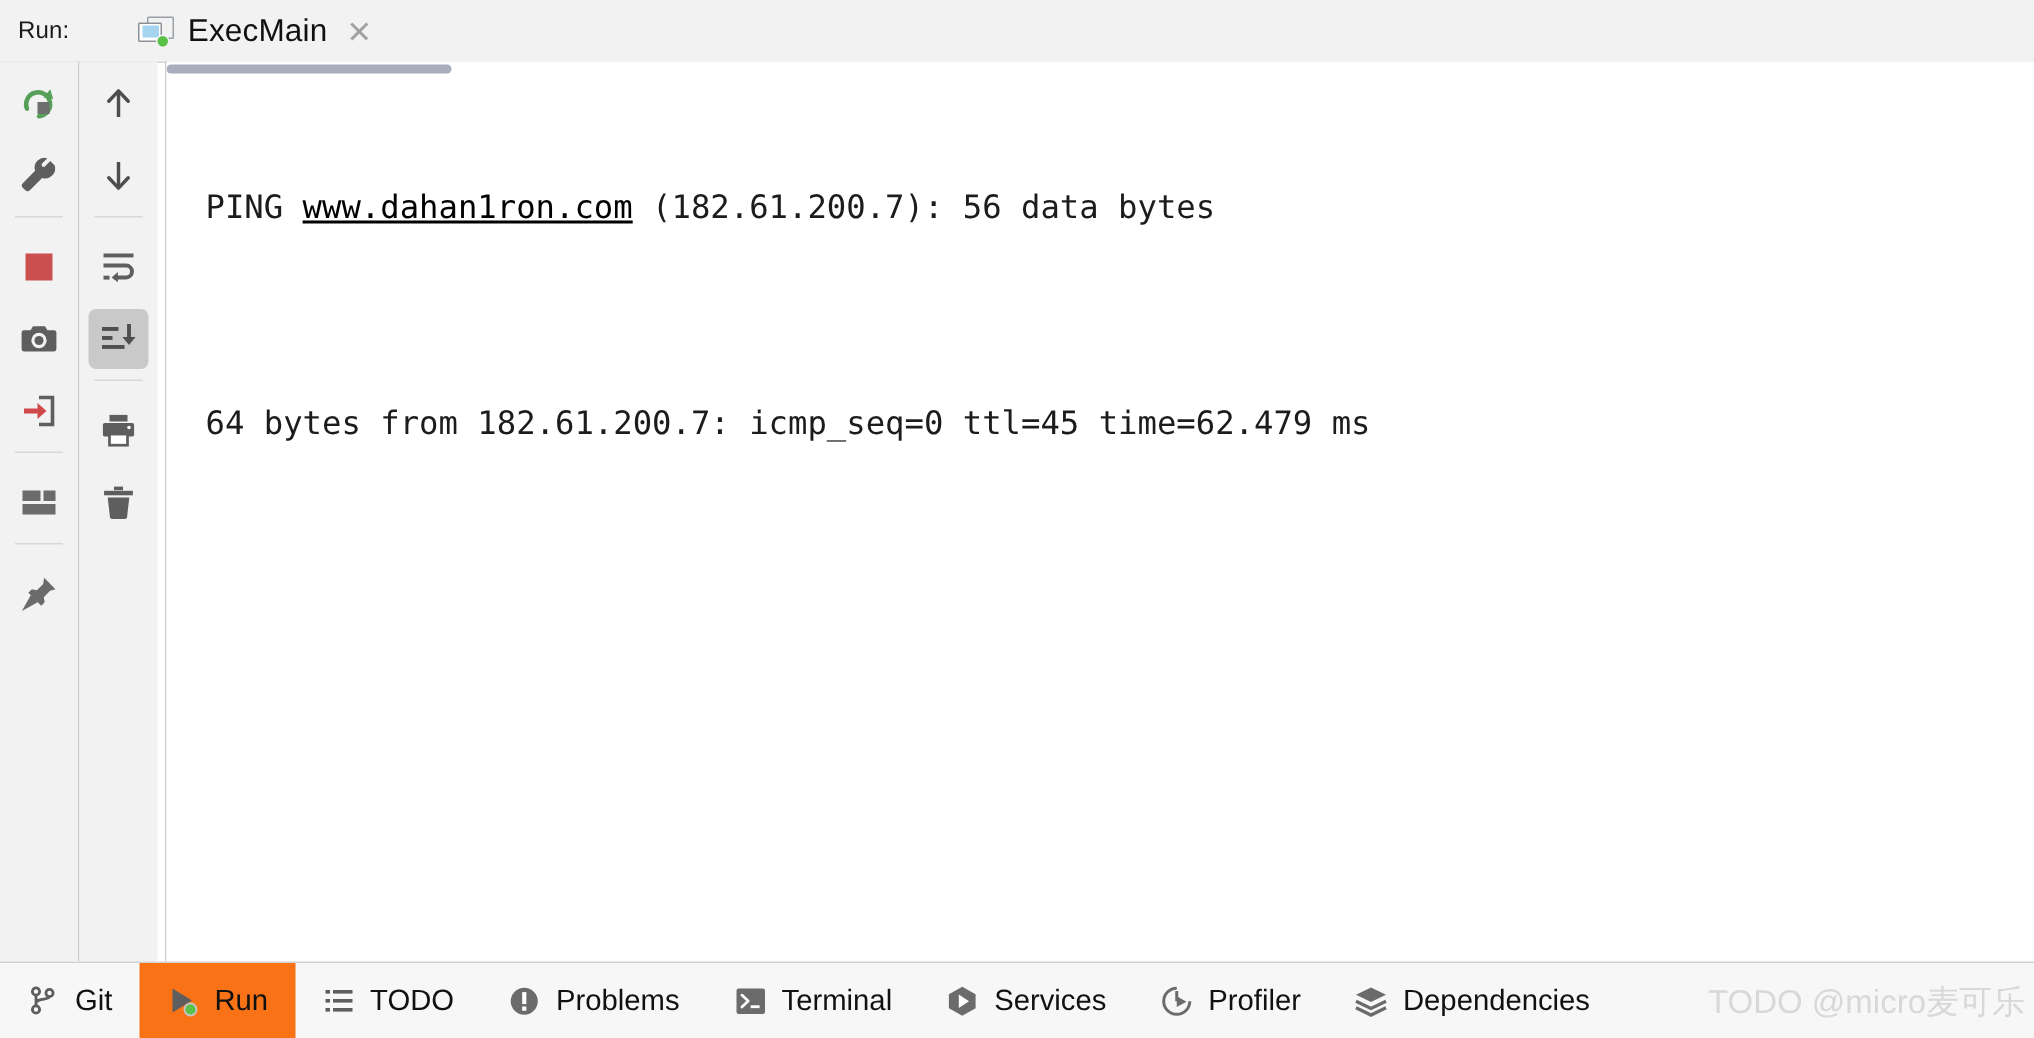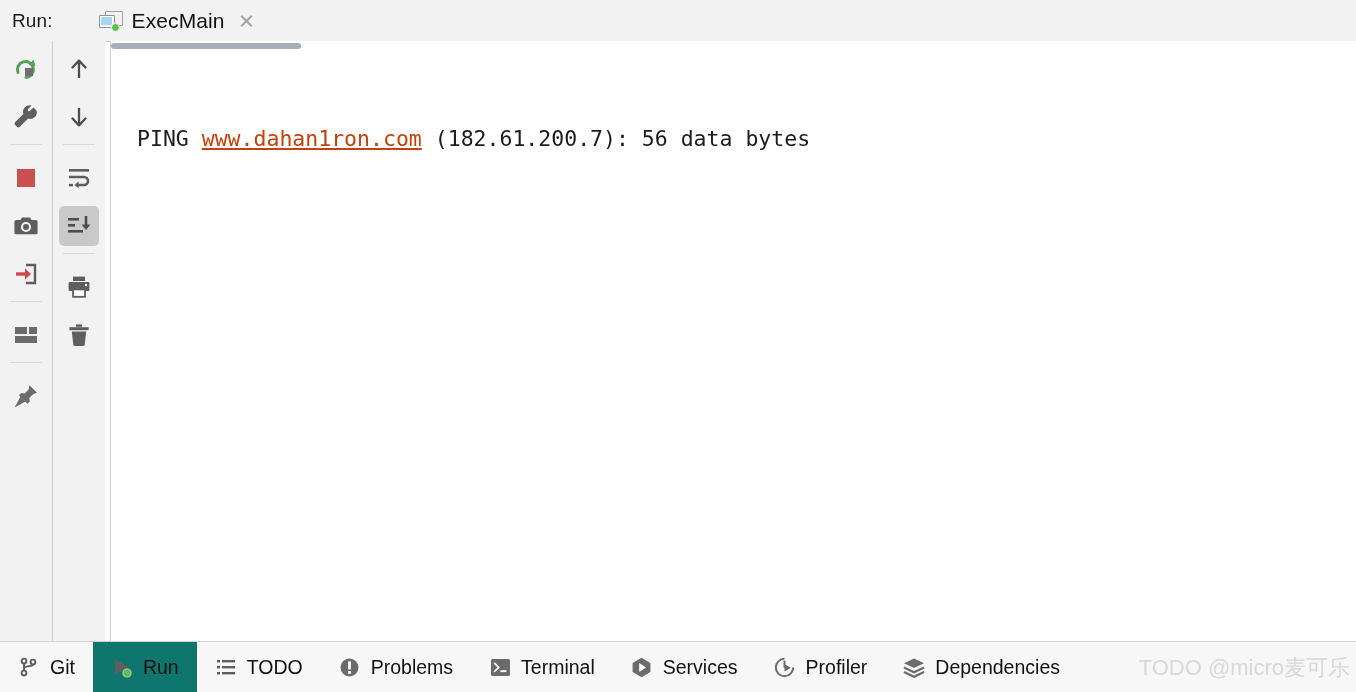--- a/index.html
+++ b/index.html
@@ -26,21 +26,21 @@
     position: absolute;
     left: 0; top: 0;
     width: 1356px; height: 41px;
     background: #f2f2f2;
     border-bottom: 1px solid #d5d5d5;
     display: flex;
     align-items: center;
   }
   .run-label {
     margin-left: 12px;
-    font-size: 19px;
+    font-size: 16px;
     color: #1a1a1a;
     letter-spacing: 0.1px;
   }
   .tab {
     display: flex;
     align-items: center;
     height: 41px;
     margin-left: 44px;
     padding: 16px 2px;
   }
@@ -153,21 +153,21 @@
     left: 0; top: -22px;
     width: 100%;
     font-family: "DejaVu Sans Mono", monospace;
     font-size: 21.5px;
     line-height: 48px;
     color: #1c1c1c;
     white-space: pre;
   }
   .cline { padding-left: 26px; height: 48px; }
   .link {
-    color: #c2410c;
+    color: #000000;
     text-decoration: underline;
   }
   .hscroll {
     position: absolute;
     left: 0px; top: 2px;
     width: 190px; height: 6px;
     background: #a8aebb;
     border-radius: 3px;
   }
 
@@ -182,21 +182,21 @@
     align-items: center;
   }
   .sb-item {
     display: flex;
     align-items: center;
     height: 50px;
     padding: 0 18px;
     cursor: pointer;
     white-space: nowrap;
   }
-  .sb-item.active { background: #0f766e; }
+  .sb-item.active { background: #f97316; }
   .sb-item .sb-icon {
     display: inline-flex;
     align-items: center;
     justify-content: center;
     width: 22px; height: 22px;
     margin-right: 10px;
   }
   .sb-item .sb-label {
     font-size: 19.5px;
     color: #111111;
@@ -331,20 +331,21 @@
         <rect x="3.4" y="5.2" width="19.2" height="3" fill="#5e5e5e"></rect>
         <path d="M5.8 9.6 h14.4 l-1.5 13.2 a1.4 1.4 0 0 1-1.4 1.2 H8.7 a1.4 1.4 0 0 1-1.4-1.2 Z" fill="#5e5e5e"></path>
       </svg>
     </div>
   </div>
 
   <div class="console">
     <div class="hscroll"></div>
     <div class="console-lines">
       <div class="cline"><span>PING </span><span class="link">www.dahan1ron.com</span><span> (182.61.200.7): 56 data bytes</span></div>
+      <div class="cline">64 bytes from 182.61.200.7: icmp_seq=0 ttl=45 time=62.479 ms</div>
       
       
       
       
       
       
       
       
     </div>
   </div>

